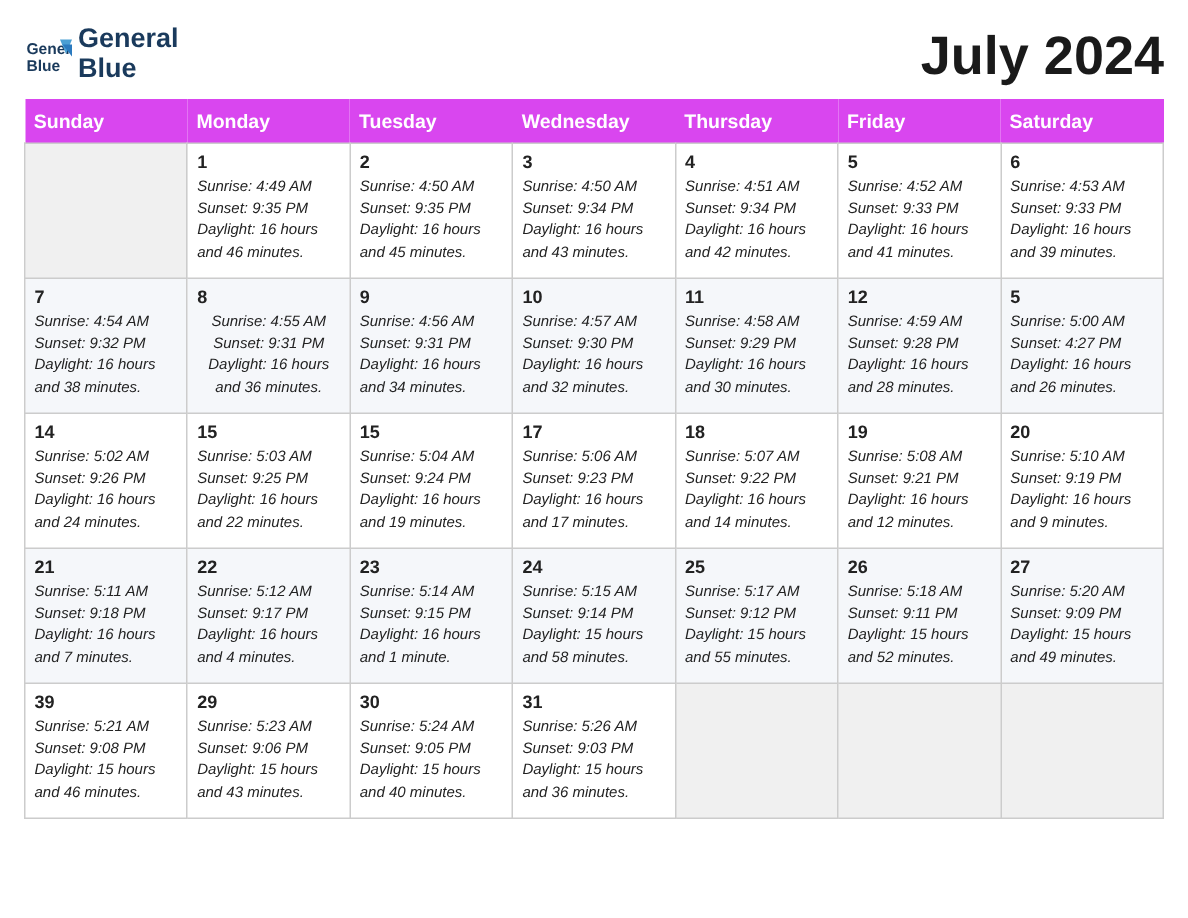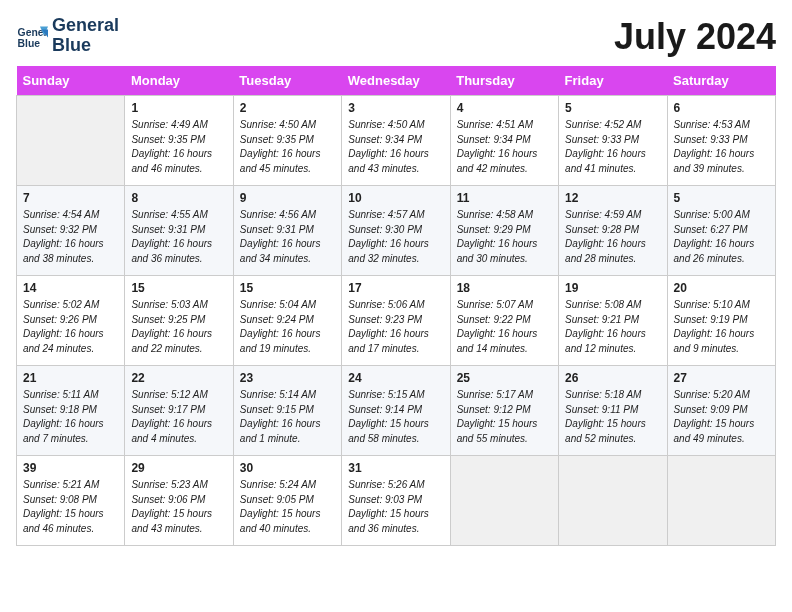--- a/index.html
+++ b/index.html
@@ -171,21 +171,21 @@
       <tr>
         <td>
           <span class="day-number">7</span>
           <div class="cell-content" style="white-space: pre-line;">Sunrise: 4:54 AM
 Sunset: 9:32 PM
 Daylight: 16 hours
 and 38 minutes.</div>
         </td>
         <td>
           <span class="day-number">8</span>
-          <div class="cell-content" style="white-space: pre-line;">Sunrise: 4:55 AM
+          <div class="cell-content" style="white-space: pre-line; text-align: center;">Sunrise: 4:55 AM
 Sunset: 9:31 PM
 Daylight: 16 hours
 and 36 minutes.</div>
         </td>
         <td>
           <span class="day-number">9</span>
           <div class="cell-content" style="white-space: pre-line;">Sunrise: 4:56 AM
 Sunset: 9:31 PM
 Daylight: 16 hours
 and 34 minutes.</div>
@@ -207,21 +207,21 @@
         <td>
           <span class="day-number">12</span>
           <div class="cell-content" style="white-space: pre-line;">Sunrise: 4:59 AM
 Sunset: 9:28 PM
 Daylight: 16 hours
 and 28 minutes.</div>
         </td>
         <td>
           <span class="day-number">5</span>
           <div class="cell-content" style="white-space: pre-line;">Sunrise: 5:00 AM
-Sunset: 6:27 PM
+Sunset: 4:27 PM
 Daylight: 16 hours
 and 26 minutes.</div>
         </td>
       </tr>
       <tr>
         <td>
           <span class="day-number">14</span>
           <div class="cell-content" style="white-space: pre-line;">Sunrise: 5:02 AM
 Sunset: 9:26 PM
 Daylight: 16 hours

